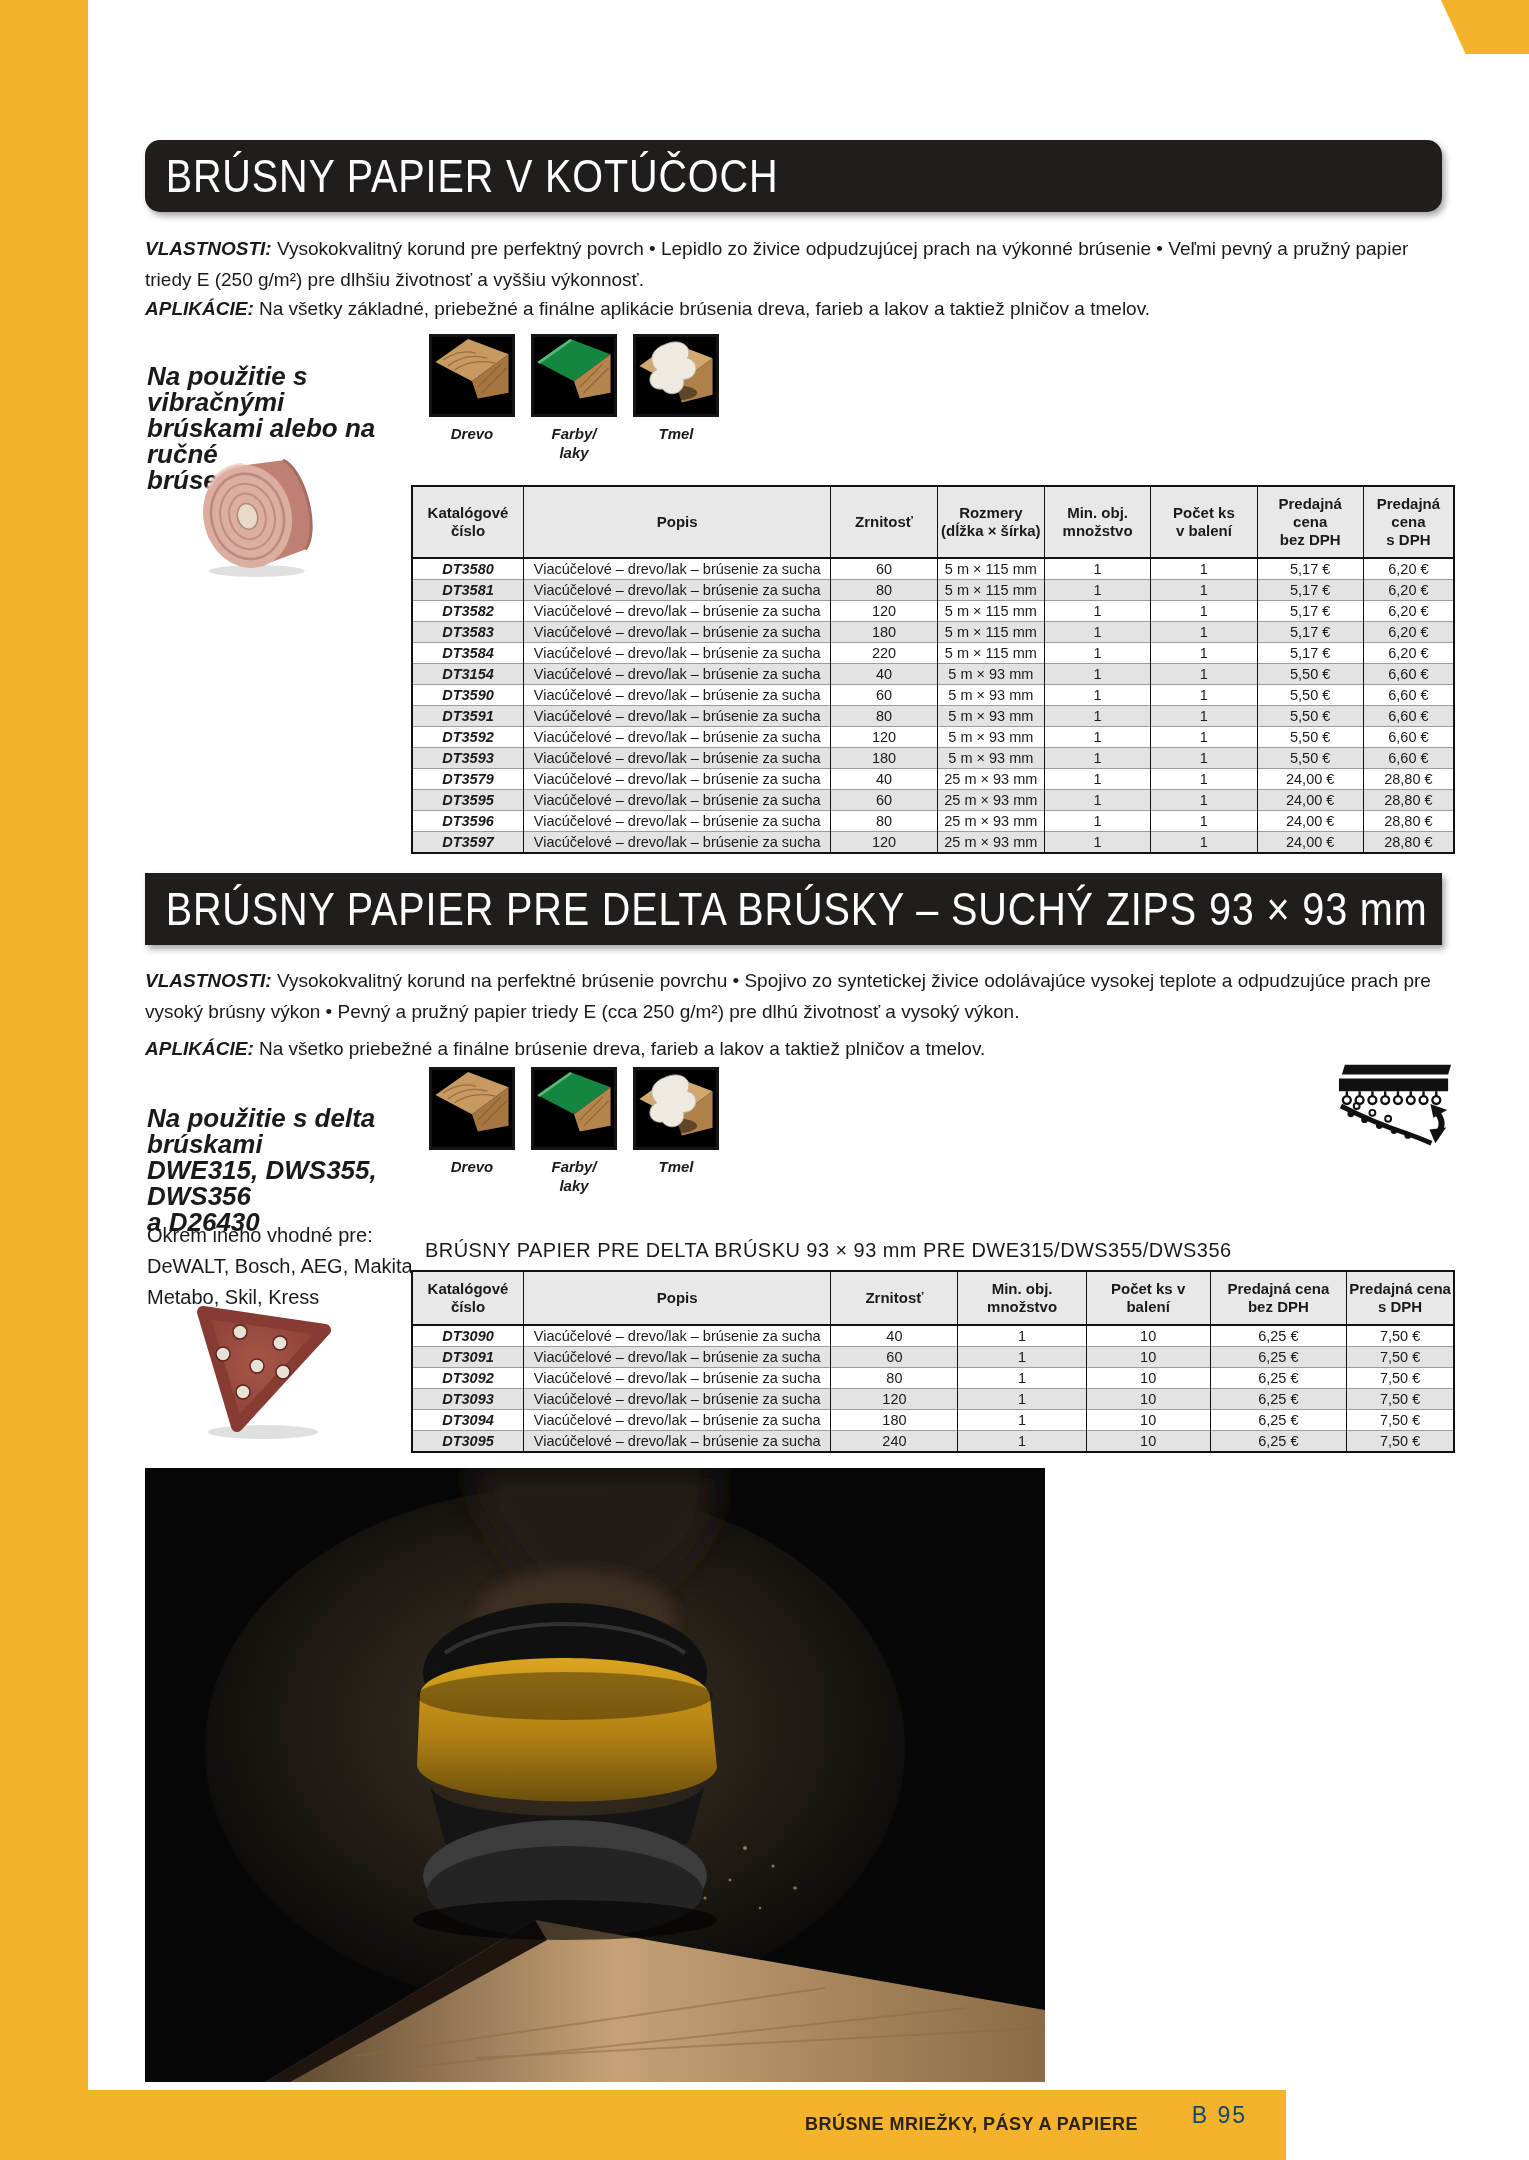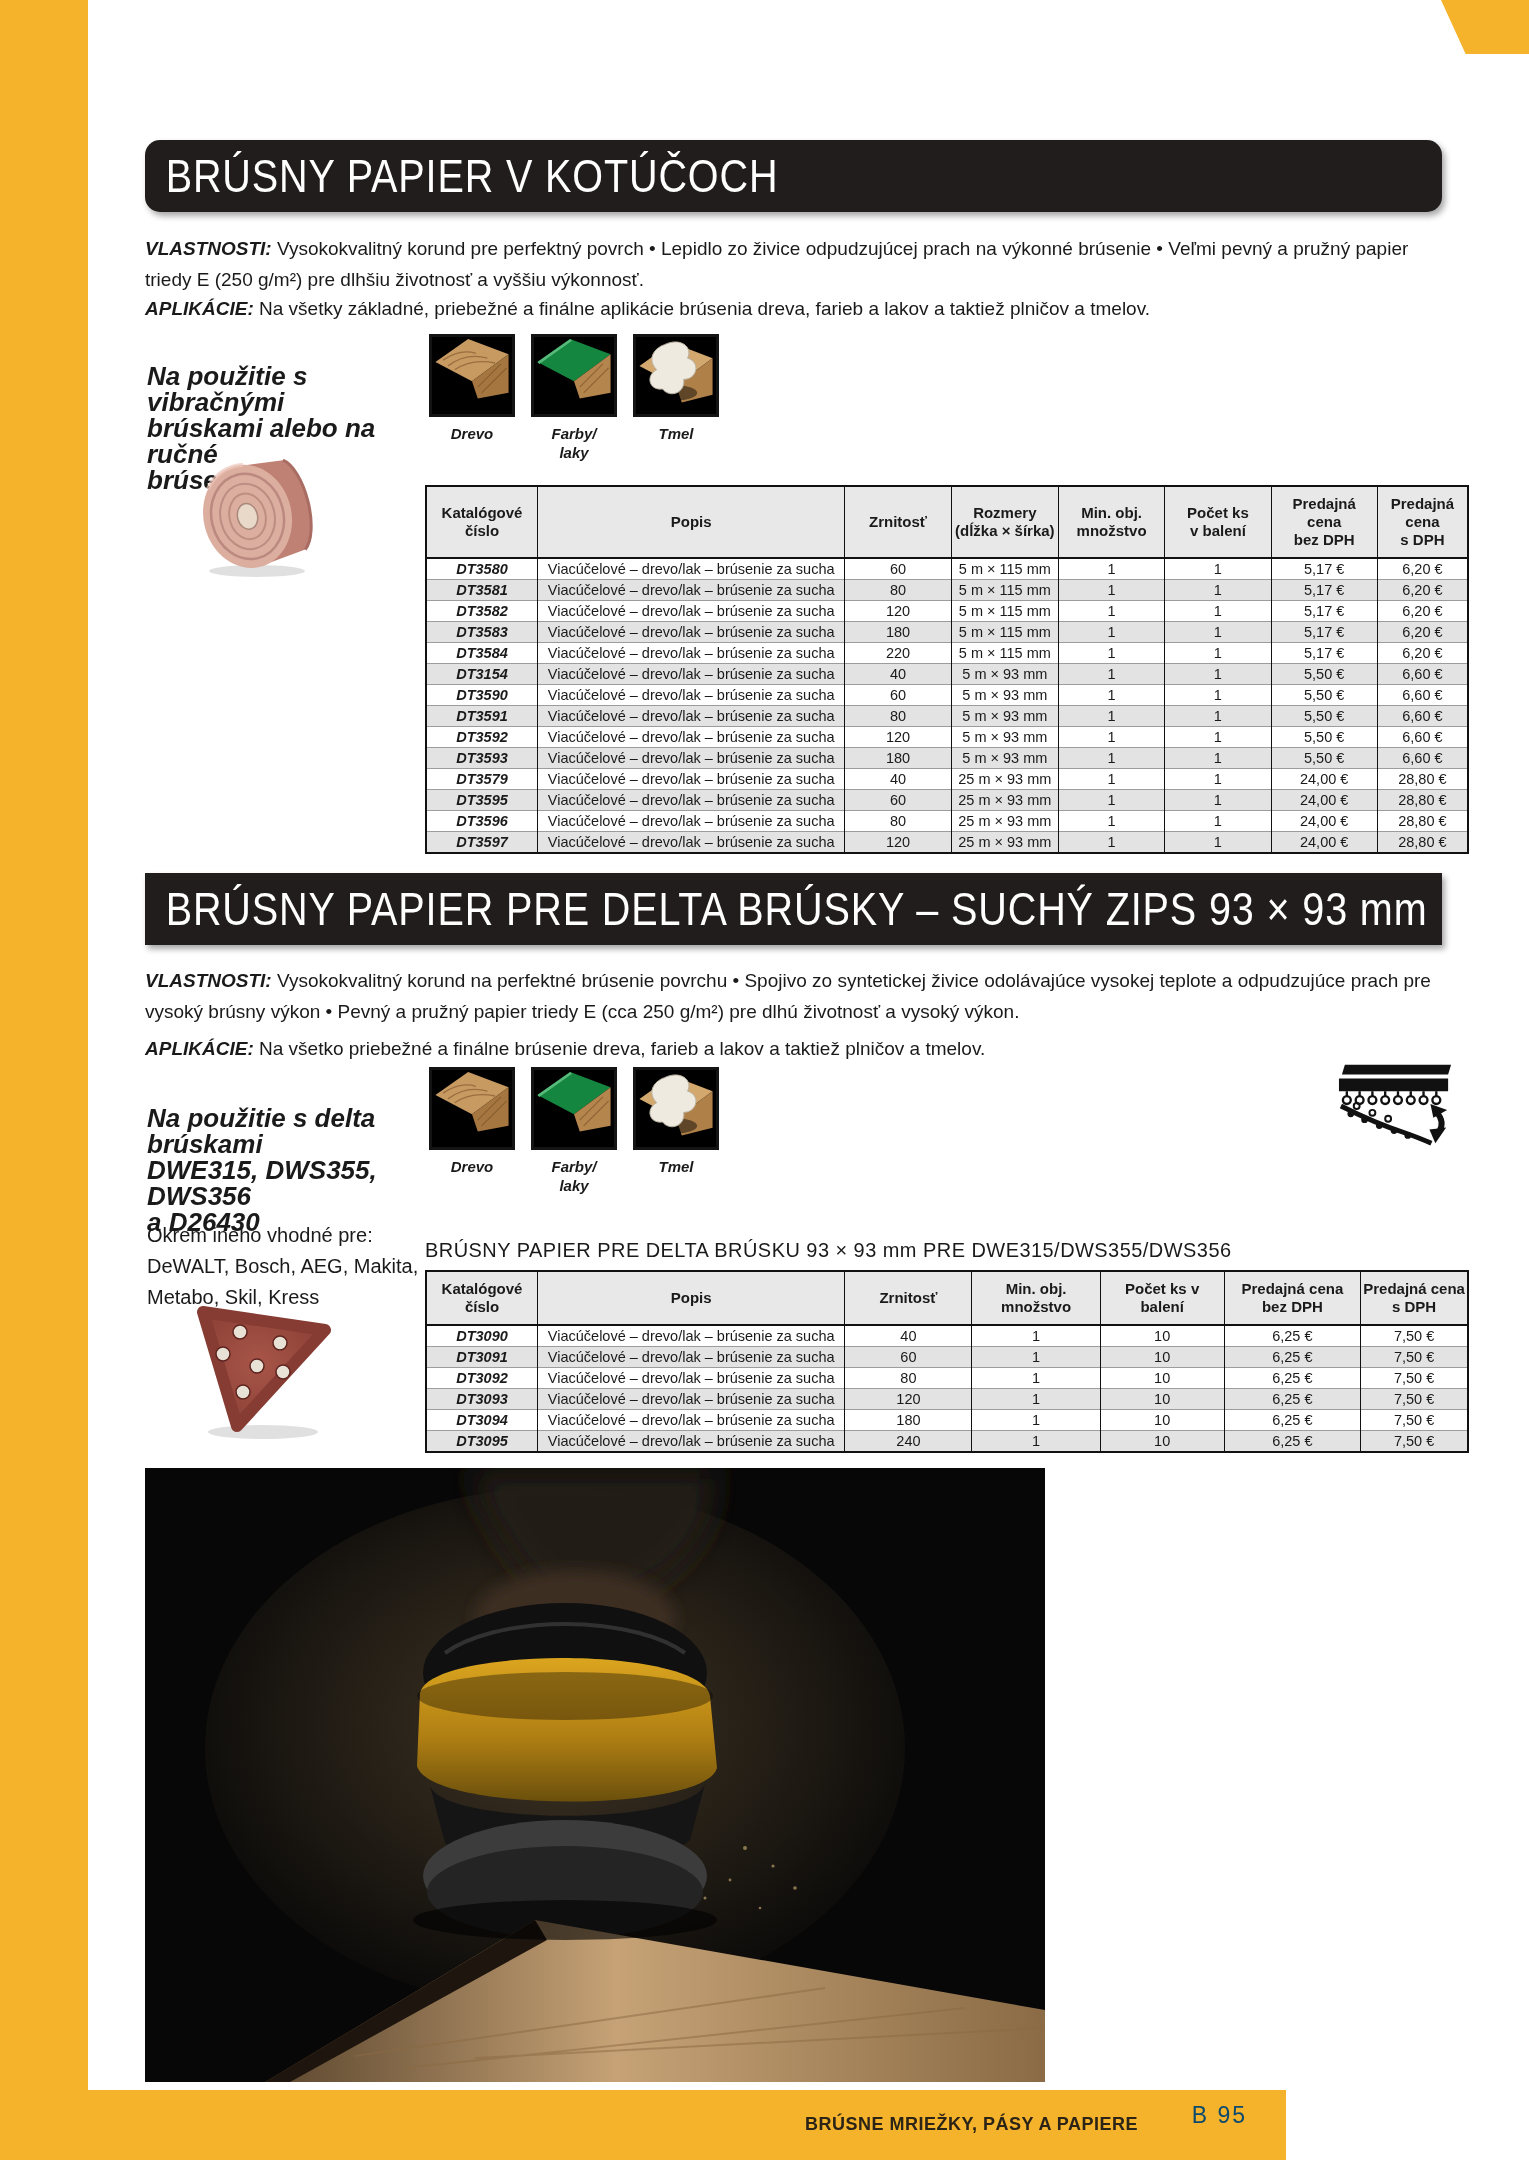--- a/index.html
+++ b/index.html
@@ -35,21 +35,21 @@
   .thumb { width:86px; text-align:center; }
   .thumb .frame { width:86px; height:83px; border:3px solid #141414; background:#000; }
   .thumb .frame svg { display:block; width:100%; height:100%; }
   .thumb .cap { margin-top:7px; font-size:15px; font-weight:bold; font-style:italic; line-height:19px; white-space:pre-line; }
 
   
   .subtitle { left:425px; top:1238px; font-size:21px; letter-spacing:.5px; white-space:nowrap; }
   .subtitle span { display:inline-block; transform:scaleX(.95); transform-origin:left center; }
 
   
-  .twrap { left:425px; width:1044px; }
+  .twrap { left:411px; width:1044px; }
   .tw1 { top:485px; } .tw2 { top:1270px; }
   table.t { width:100%; border-collapse:collapse; border:2px solid #111; table-layout:fixed; }
   table.t th { background:#E8E8E8; border:1px solid #111; border-bottom:2px solid #111;
                font-size:15px; line-height:18px; padding:8px 2px; white-space:pre-line; }
   table.t td { border-left:1px solid #111; border-right:1px solid #111; border-top:1px solid #9c9c9c;
                font-size:14.5px; line-height:17px; padding:1.5px 4px; text-align:center; }
   table.t tbody tr:first-child td { border-top:none; }
   table.t tbody tr:nth-child(even) { background:#E3E3E3; }
   td.c-cat { font-weight:bold; font-style:italic; text-align:left; padding-left:12px; }
   td.c-popis { text-align:left; padding-left:10px; }

